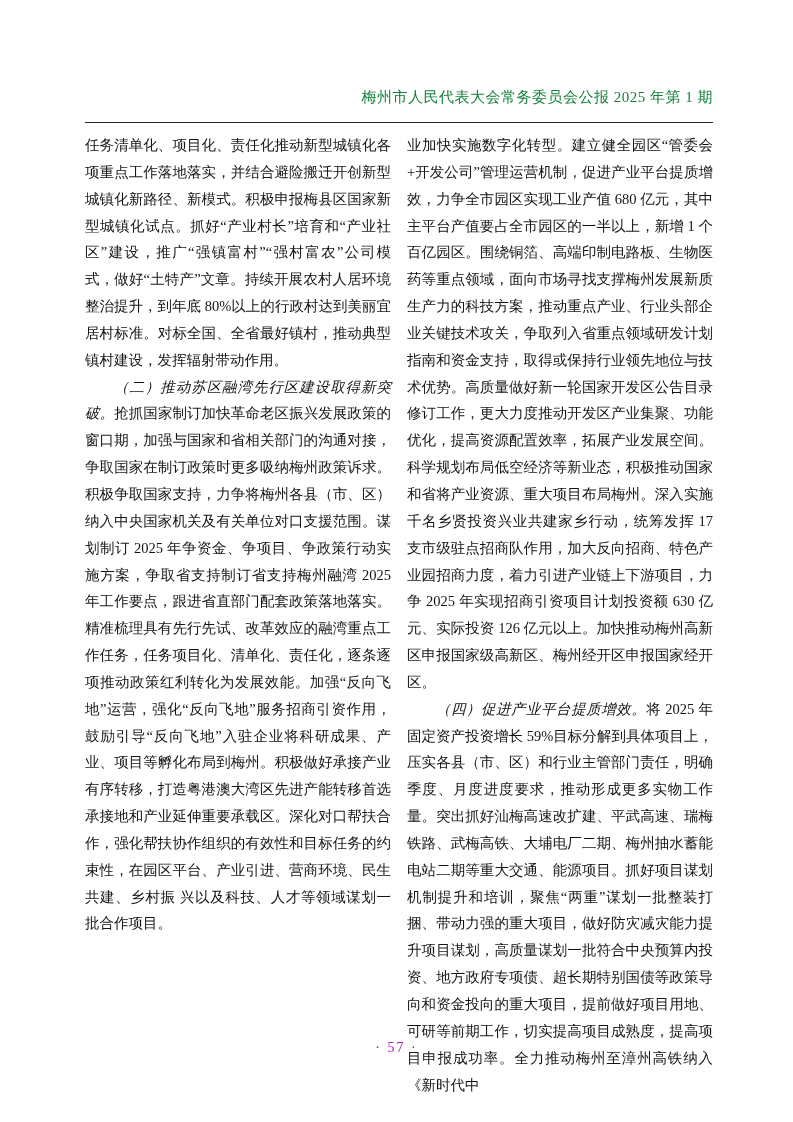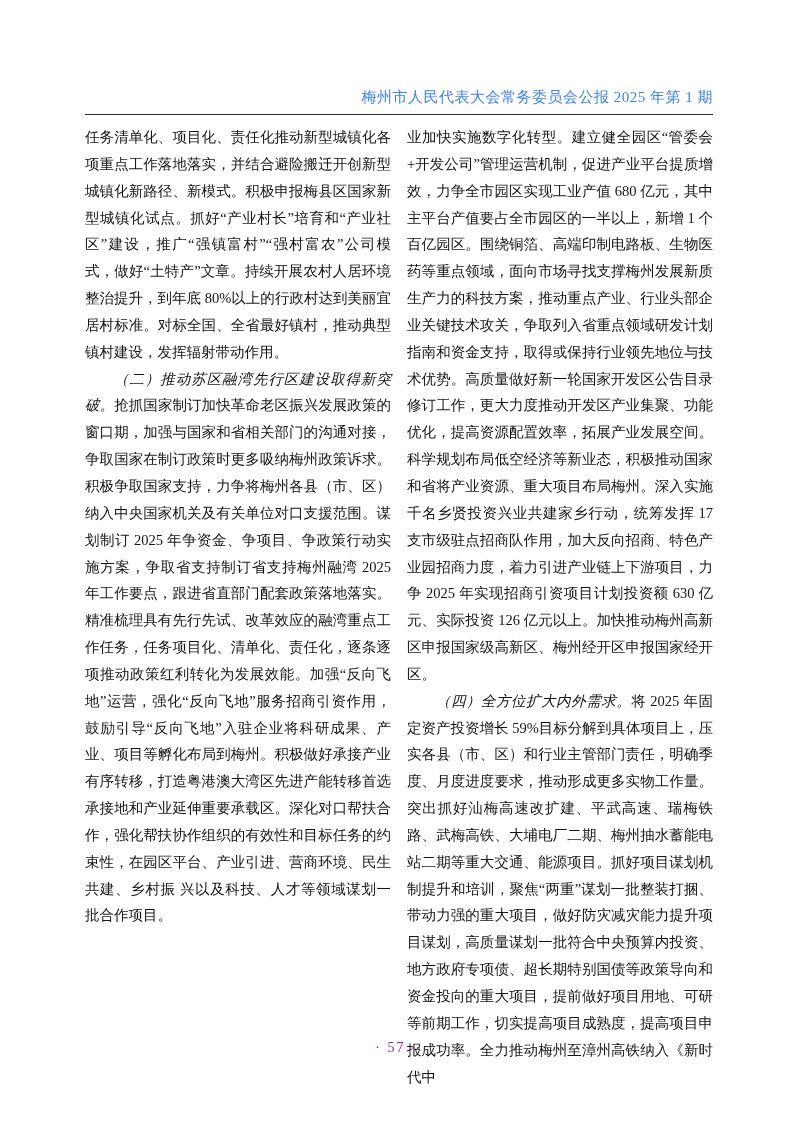--- a/index.html
+++ b/index.html
@@ -19,22 +19,22 @@
   .content {
     position: absolute;
     left: 85px;
     top: 88px;
     width: 628px;
   }
   .running-header {
     text-align: right;
     font-size: 15px;
     letter-spacing: 0.5px;
-    color: #3b82f6;
-    padding-bottom: 7px;
+    color: #15803d;
+    padding-bottom: 15px;
     border-bottom: 1.6px solid #2a2a2a;
     white-space: nowrap;
   }
   .columns {
     display: flex;
     gap: 16px;
     margin-top: 9px;
   }
   .col {
     width: 306px;
@@ -76,21 +76,21 @@
 
     <div class="columns">
 
       <div class="col">
         <p><span>任务清单化、项目化、责任化推动新型城镇化各项重点工作落地落实，并结合避险搬迁开创新型城镇化新路径、新模式。积极申报梅县区国家新型城镇化试点。抓好“产业村长”培育和“产业社区”建设，推广“强镇富村”“强村富农”公司模式，做好“土特产”文章。持续开展农村人居环境整治提升，到年底 80%以上的行政村达到美丽宜居村标准。对标全国、全省最好镇村，推动典型镇村建设，发挥辐射带动作用。</span></p>
         <p class="para-indent"><span class="kai">（二）推动苏区融湾先行区建设取得新突破。</span><span>抢抓国家制订加快革命老区振兴发展政策的窗口期，加强与国家和省相关部门的沟通对接，争取国家在制订政策时更多吸纳梅州政策诉求。积极争取国家支持，力争将梅州各县（市、区）纳入中央国家机关及有关单位对口支援范围。谋划制订 2025 年争资金、争项目、争政策行动实施方案，争取省支持制订省支持梅州融湾 2025 年工作要点，跟进省直部门配套政策落地落实。精准梳理具有先行先试、改革效应的融湾重点工作任务，任务项目化、清单化、责任化，逐条逐项推动政策红利转化为发展效能。加强“反向飞地”运营，强化“反向飞地”服务招商引资作用，鼓励引导“反向飞地”入驻企业将科研成果、产业、项目等孵化布局到梅州。积极做好承接产业有序转移，打造粤港澳大湾区先进产能转移首选承接地和产业延伸重要承载区。深化对口帮扶合作，强化帮扶协作组织的有效性和目标任务的约束性，在园区平台、产业引进、营商环境、民生共建、乡村振 兴以及科技、人才等领域谋划一批合作项目。</span></p>
       </div>
 
       <div class="col">
         <p><span>业加快实施数字化转型。建立健全园区“管委会+开发公司”管理运营机制，促进产业平台提质增效，力争全市园区实现工业产值 680 亿元，其中主平台产值要占全市园区的一半以上，新增 1 个百亿园区。围绕铜箔、高端印制电路板、生物医药等重点领域，面向市场寻找支撑梅州发展新质生产力的科技方案，推动重点产业、行业头部企业关键技术攻关，争取列入省重点领域研发计划指南和资金支持，取得或保持行业领先地位与技术优势。高质量做好新一轮国家开发区公告目录修订工作，更大力度推动开发区产业集聚、功能优化，提高资源配置效率，拓展产业发展空间。科学规划布局低空经济等新业态，积极推动国家和省将产业资源、重大项目布局梅州。深入实施千名乡贤投资兴业共建家乡行动，统筹发挥 17 支市级驻点招商队作用，加大反向招商、特色产业园招商力度，着力引进产业链上下游项目，力争 2025 年实现招商引资项目计划投资额 630 亿元、实际投资 126 亿元以上。加快推动梅州高新区申报国家级高新区、梅州经开区申报国家经开区。</span></p>
-        <p class="para-indent"><span class="kai">（四）全方位扩大内外需求。</span><span>将 2025 年固定资产投资增长 59%目标分解到具体项目上，压实各县（市、区）和行业主管部门责任，明确季度、月度进度要求，推动形成更多实物工作量。突出抓好汕梅高速改扩建、平武高速、瑞梅铁路、武梅高铁、大埔电厂二期、梅州抽水蓄能电站二期等重大交通、能源项目。抓好项目谋划机制提升和培训，聚焦“两重”谋划一批整装打捆、带动力强的重大项目，做好防灾减灾能力提升项目谋划，高质量谋划一批符合中央预算内投资、地方政府专项债、超长期特别国债等政策导向和资金投向的重大项目，提前做好项目用地、可研等前期工作，切实提高项目成熟度，提高项目申报成功率。全力推动梅州至漳州高铁纳入《新时代中</span></p>
+        <p class="para-indent"><span class="kai">（四）促进产业平台提质增效。</span><span>将 2025 年固定资产投资增长 59%目标分解到具体项目上，压实各县（市、区）和行业主管部门责任，明确季度、月度进度要求，推动形成更多实物工作量。突出抓好汕梅高速改扩建、平武高速、瑞梅铁路、武梅高铁、大埔电厂二期、梅州抽水蓄能电站二期等重大交通、能源项目。抓好项目谋划机制提升和培训，聚焦“两重”谋划一批整装打捆、带动力强的重大项目，做好防灾减灾能力提升项目谋划，高质量谋划一批符合中央预算内投资、地方政府专项债、超长期特别国债等政策导向和资金投向的重大项目，提前做好项目用地、可研等前期工作，切实提高项目成熟度，提高项目申报成功率。全力推动梅州至漳州高铁纳入《新时代中</span></p>
       </div>
 
     </div>
   </div>
 
   <div class="page-number">· 57 ·</div>
 
 </div>
 
 </body></html>

